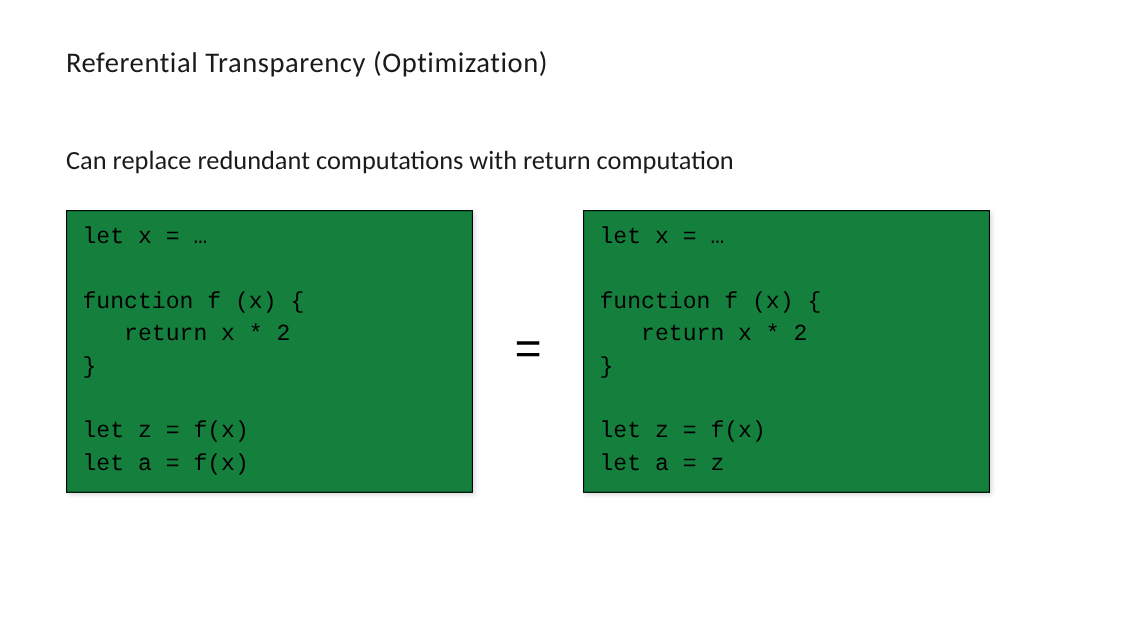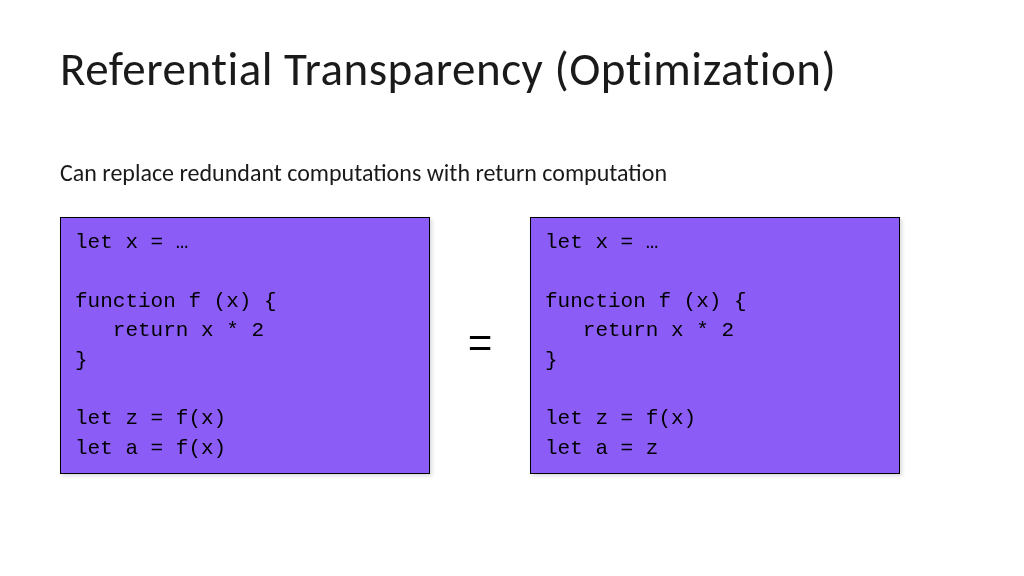--- a/index.html
+++ b/index.html
@@ -10,21 +10,21 @@
     body {
       width: 1024px;
       height: 576px;
       background: #ffffff;
       font-family: Calibri, 'Segoe UI', Arial, sans-serif;
       color: #000000;
       padding: 40px 60px;
       overflow: hidden;
     }
     .title {
-      font-size: 47px;
+      font-size: 26px;
       font-weight: 400;
       color: #1a1a1a;
       margin-bottom: 60px;
       letter-spacing: 0.5px;
     }
     .subtitle {
       font-size: 24px;
       font-weight: 400;
       color: #1a1a1a;
       margin-bottom: 30px;
@@ -35,21 +35,21 @@
       gap: 30px;
     }
     .code-box {
       border: 1px solid #000000;
       box-shadow: 2px 2px 4px rgba(0,0,0,0.15);
       padding: 10px 14px;
       font-family: Consolas, 'Courier New', monospace;
       font-size: 21px;
       line-height: 1.4;
       white-space: pre;
-      background: #8b5cf6;
+      background: #15803d;
       width: 370px;
     }
     .equals {
       font-family: Consolas, 'Courier New', monospace;
       font-size: 42px;
       font-weight: 400;
       color: #000000;
       text-align: center;
       width: 40px;
     }

